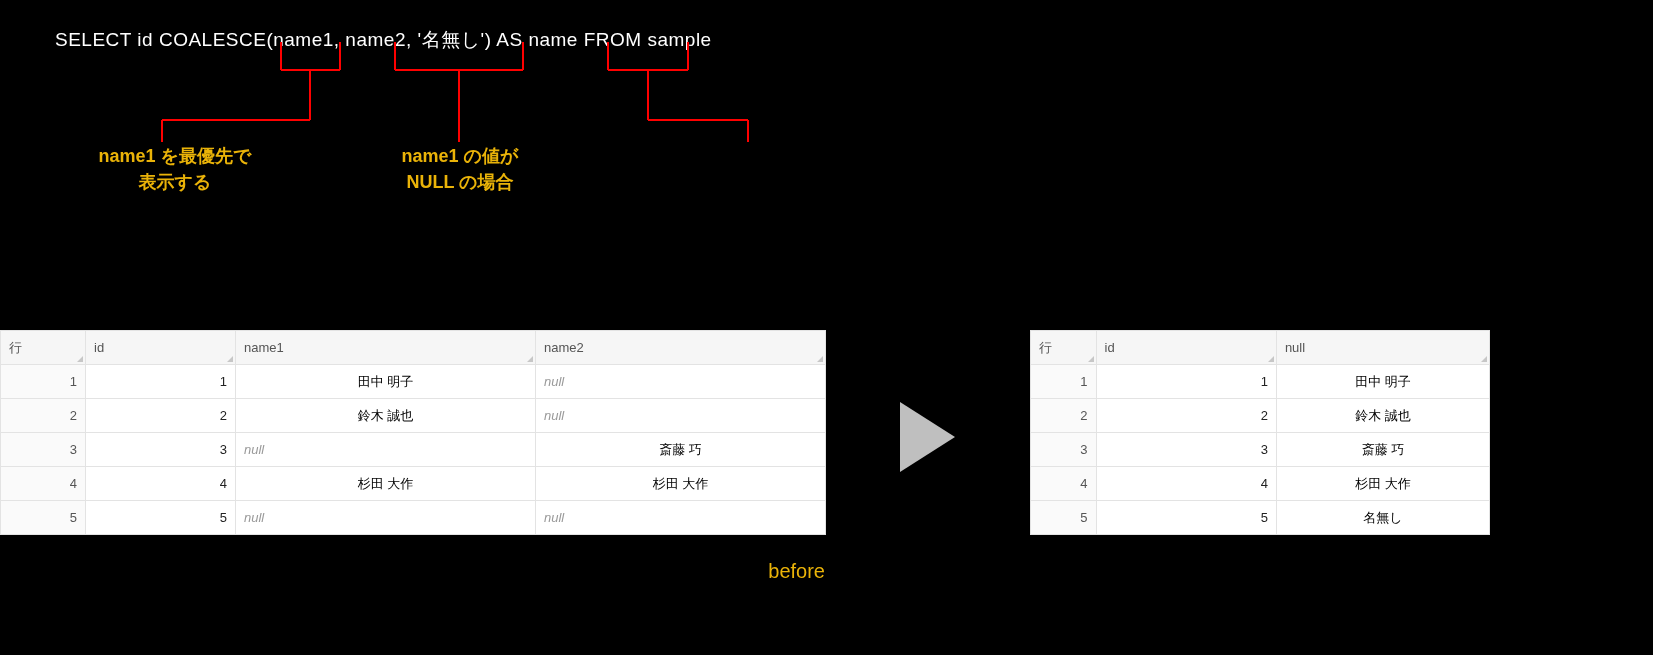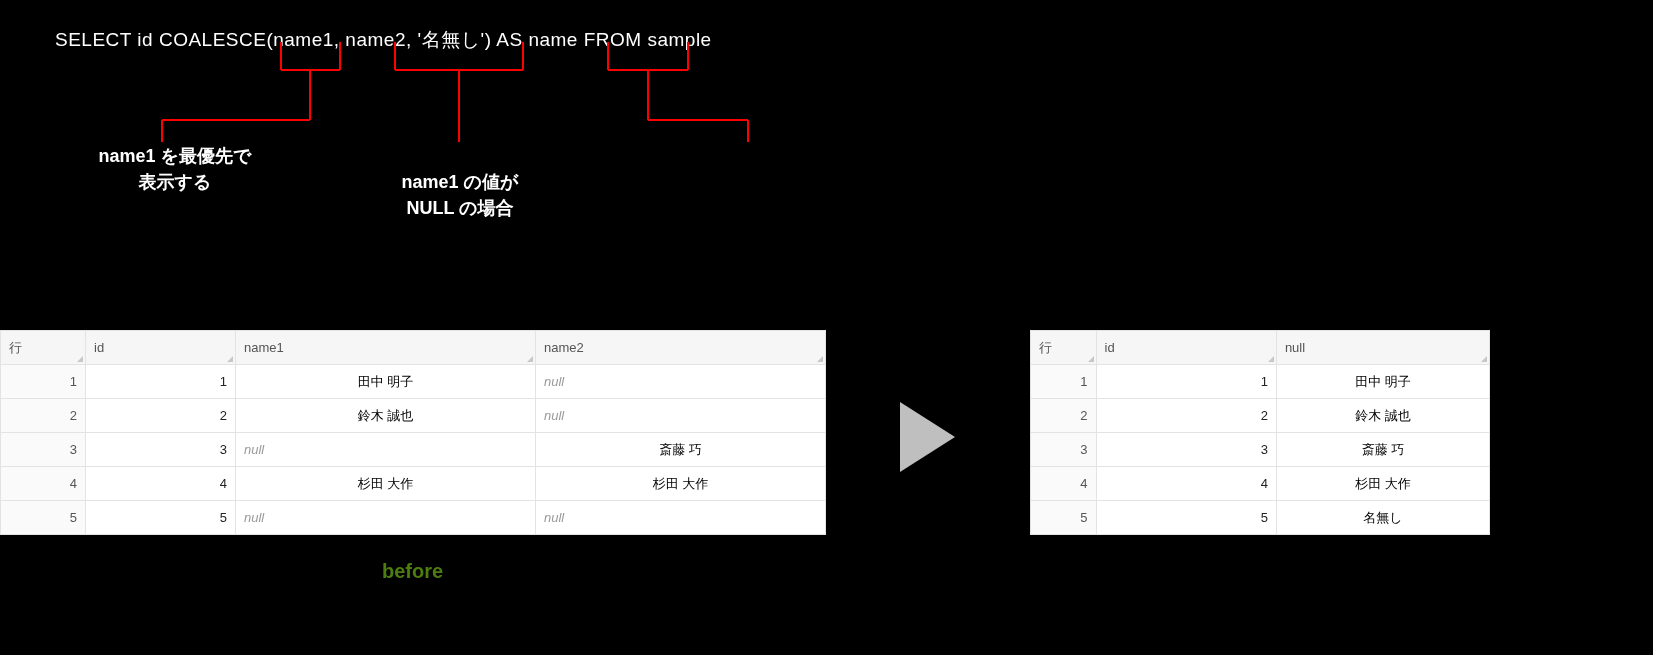--- a/index.html
+++ b/index.html
@@ -29,29 +29,29 @@
   svg.brackets {
     position: absolute;
     left: 0; top: 0;
     width: 1653px; height: 240px;
     pointer-events: none;
   }
   svg.brackets line { stroke: #ff0000; stroke-width: 2; }
 
   .anno {
     position: absolute;
-    color: #ffffff;
+    color: #eab308;
     font-weight: bold;
     font-size: 18px;
     text-align: center;
     line-height: 1.45;
     white-space: nowrap;
   }
   .anno1 { left: 55px;  top: 143px; width: 240px; }
-  .anno2 { left: 360px; top: 143px; width: 200px; margin-top: 26px; }
+  .anno2 { left: 360px; top: 143px; width: 200px; }
   .anno3 { left: 610px; top: 143px; width: 280px; }
 
   
   .tablewrap {
     position: absolute;
     background: #fff;
     font-size: 13px;
     color: #333;
   }
   table.grid {
@@ -105,24 +105,24 @@
     left: 900px;
     top: 402px;
     width: 0; height: 0;
     border-top: 35px solid transparent;
     border-bottom: 35px solid transparent;
     border-left: 55px solid #bfbfbf;
   }
 
   .caption {
     position: absolute;
-    color: #4d7c0f;
-    font-weight: bold;
+    color: #eab308;
+    font-weight: normal;
     font-size: 20px;
-    text-align: center;
+    text-align: right;
   }
   .capBefore { left: 0; top: 560px; width: 825px; }
   .capAfter  { left: 1030px; top: 560px; width: 460px; }
 </style>
 </head>
 <body>
 
 <div class="stage">
 
   <div class="sqlbar">SELECT id COALESCE(name1, name2, '名無し') AS name FROM sample</div>

